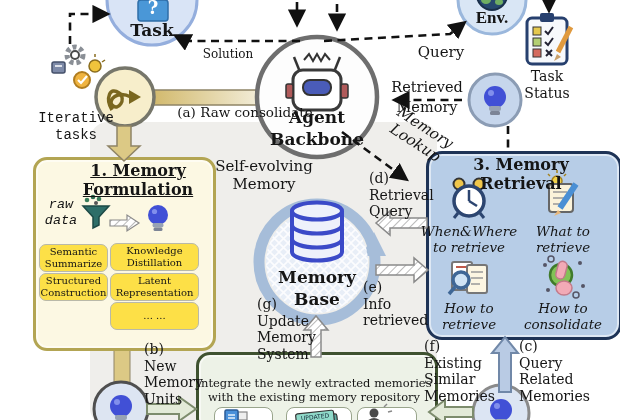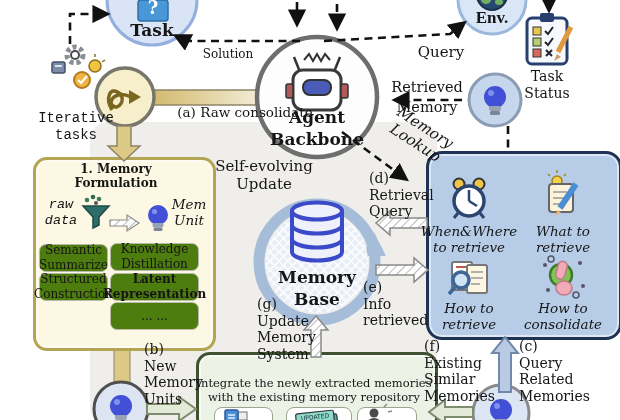--- a/index.html
+++ b/index.html
@@ -9,22 +9,22 @@
   .layer0{z-index:0;} .layer2{z-index:2;} 
   .lbl{position:absolute;z-index:3;white-space:pre-line;text-align:center;line-height:1.18;
        transform:translateX(-50%);font-size:14px;}
   .left{transform:none;text-align:left;}
   .bold{font-weight:bold;}
   .it{font-style:italic;}
   .box{position:absolute;border-radius:14px;box-shadow:inset 0 0 0 2px rgba(255,255,255,.55);}
   #box1{left:33px;top:157px;width:177px;height:188px;background:#fcf8e3;border:3.5px solid #b3a553;}
   #box2{left:196px;top:352px;width:236px;height:74px;background:#edf2e7;border:3px solid #3f5230;}
   #box3{left:426px;top:151px;width:190px;height:183px;background:#b7cde7;border:3.5px solid #1e3356;border-radius:16px;}
-  .mcell{position:absolute;z-index:3;background:#4d7c0f;border:1.5px solid #b9b9a9;border-radius:7px;
-         font-size:12px;line-height:1.22;display:flex;align-items:center;justify-content:center;
+  .mcell{position:absolute;z-index:3;background:#fde047;border:1.5px solid #b9b9a9;border-radius:7px;
+         font-size:10px;line-height:1.22;display:flex;align-items:center;justify-content:center;
          text-align:center;white-space:pre-line;}
   .mbox{position:absolute;z-index:2;background:#fff;border:1.5px solid #99a58c;border-radius:8px;}
 </style>
 </head>
 <body>
 
 <div id="canvas">
 
   <svg class="layer0" width="620" height="420" viewBox="0 0 620 420">
     <defs>
@@ -268,45 +268,44 @@
   <div class="lbl" style="left:547px;top:68px;">Task
 Status</div>
   <div class="lbl" style="left:427px;top:77px;font-size:14.5px;line-height:1.4;">Retrieved
 Memory</div>
   <div class="lbl bold" style="left:317px;top:106px;font-size:17px;line-height:1.3;">Agent
 Backbone</div>
   <div class="lbl it" style="left:375px;top:118px;width:90px;font-size:15px;transform:rotate(33deg);">Memory
 Lookup</div>
   <div class="lbl" style="left:245px;top:105px;font-size:13.5px;">(a) Raw consolidate</div>
 
-  <div class="lbl bold" style="left:116px;top:162px;font-size:12px;">1. Memory
+  <div class="lbl bold" style="left:138px;top:162px;font-size:16px;text-decoration:underline;">1. Memory
 Formulation</div>
   <div class="lbl it" style="left:61px;top:197px;font-size:13.5px;font-family:Liberation Mono, monospace;">raw
 data</div>
-  <div class="lbl it" style="left:189px;top:197px;font-size:13.5px;">Mem
-Unit</div>
   <div class="mcell" style="left:39px;top:244px;width:67px;height:26px;">Semantic
 Summarize</div>
   <div class="mcell" style="left:110px;top:243px;width:87px;height:26px;">Knowledge
 Distillation</div>
   <div class="mcell" style="left:39px;top:273px;width:67px;height:26px;">Structured
 Construction</div>
-  <div class="mcell" style="left:110px;top:273px;width:87px;height:26px;font-weight:bold;">Latent
+  <div class="mcell" style="left:110px;top:273px;width:87px;height:26px;">Latent
 Representation</div>
   <div class="mcell" style="left:110px;top:302px;width:87px;height:26px;">... ...</div>
 
   <div class="lbl" style="left:264px;top:158px;font-size:15px;">Self-evolving
-Update</div>
+Memory</div>
   <div class="lbl bold" style="left:317px;top:266px;font-size:17px;line-height:1.3;">Memory
 Base</div>
 
   <div class="lbl" style="left:314px;top:376px;font-size:11.5px;line-height:1.25;">Integrate the newly extracted memories
 with the existing memory repository</div>
   <div class="lbl" style="left:315px;top:413px;font-size:6px;font-family:'DejaVu Sans',sans-serif;transform:translateX(-50%) rotate(-6deg);color:#123;">UPDATED</div>
 
+  <div class="lbl bold" style="left:521px;top:156px;font-size:16px;">3. Memory Retrieval</div>
   <div class="lbl it" style="left:469px;top:224px;font-size:13.5px;">When&amp;Where
 to retrieve</div>
   <div class="lbl it" style="left:563px;top:224px;font-size:13.5px;">What to
 retrieve</div>
   <div class="lbl it" style="left:469px;top:301px;font-size:13.5px;">How to
 retrieve</div>
   <div class="lbl it" style="left:563px;top:301px;font-size:13.5px;">How to
 consolidate</div>
 
   <div class="lbl left" style="left:369px;top:170px;">(d)

